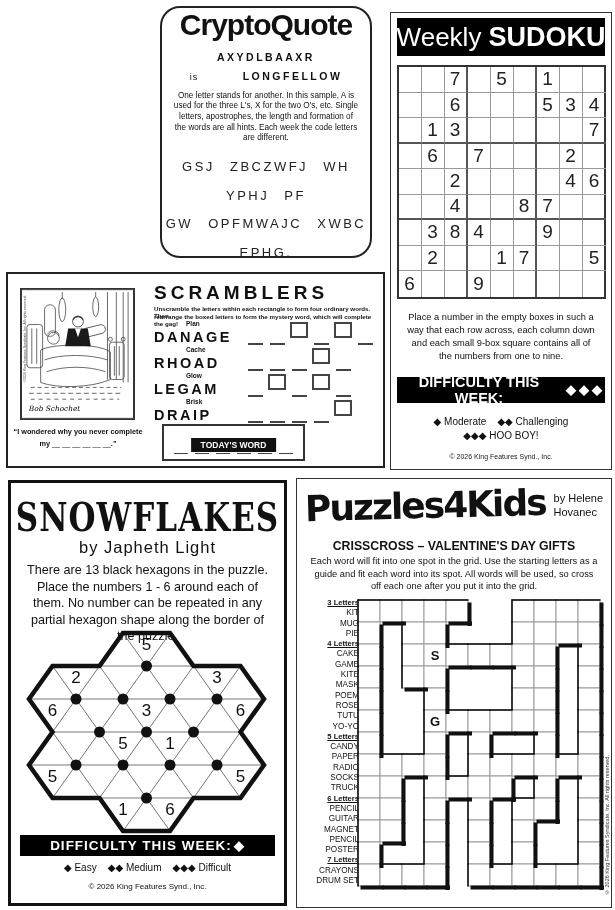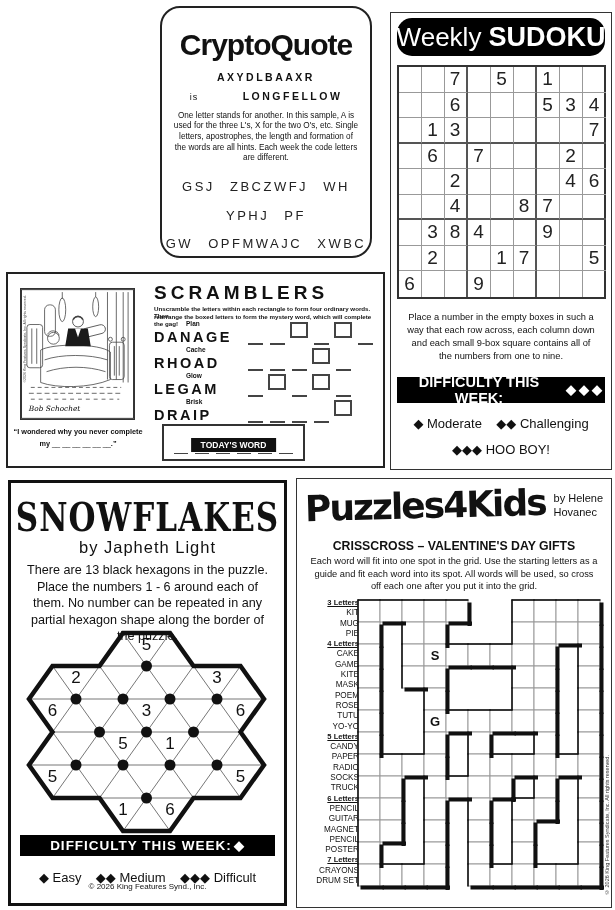--- a/index.html
+++ b/index.html
@@ -3,44 +3,44 @@
 <meta charset="utf-8">
 <style>
   * { box-sizing: border-box; margin: 0; padding: 0; }
   html,body { background:#fff; }
   .page { position:relative; width:615px; height:910px; background:#fff;
           font-family:"Liberation Sans", sans-serif; color:#111; overflow:hidden; }
   .panel { position:absolute; background:#fff; overflow:hidden; }
 
   
   #cq { left:160px; top:6px; width:212px; height:252px; border:2px solid #222; border-radius:20px; text-align:center; }
-  #cq h1 { font-size:30px; font-weight:bold; letter-spacing:-1px; margin-top:20px; }
+  #cq h1 { font-size:30px; font-weight:bold; letter-spacing:-1px; margin-top:0; }
   .cq-sample { margin-top:8px; line-height:1.35; }
   .cq-code { font-size:10.5px; font-weight:bold; letter-spacing:2.5px; }
   .cq-is { font-size:9px; letter-spacing:1px; }
   .cq-ans { font-size:10.5px; font-weight:bold; letter-spacing:2.5px;padding-left:40px; }
   .cq-instr { font-size:8.2px; line-height:1.3; margin:5px 11px 0; }
   #cq-lines { margin-top:9px; }
   .cipher-line { font-size:13px; letter-spacing:2.5px; word-spacing:9px; line-height:28.5px; color:#222; }
 
   
   #sud { left:390px; top:12px; width:222px; height:458px; border:1.5px solid #333; text-align:center; }
-  .sud-bar { margin:5px 6px 0; background:#000; color:#fff; height:38px; display:flex; align-items:center; justify-content:center;border-radius:15px; }
+  .sud-bar { margin:5px 6px 0; background:#000; color:#fff; height:38px; display:flex; align-items:center; justify-content:center; }
   .sud-bar .t1 { font-size:26px; margin-right:7px; }
   .sud-bar .t2 { font-size:27px; font-weight:bold; }
   #sud-grid { display:grid; grid-template-columns:repeat(9,23px); grid-auto-rows:25.5px; border:2px solid #333; width:209px; margin:9px auto 0; }
   .sud-cell { border-right:1px solid #999; border-bottom:1px solid #999; display:flex; align-items:center; justify-content:center; font-size:19px; color:#222; }
   .sud-cell.v3 { border-right:2px solid #555; }
   .sud-cell.h3 { border-bottom:2px solid #555; }
   .sud-cell.lc { border-right:none; }
   .sud-cell.lr { border-bottom:none; }
   .sud-instr { font-size:9.3px; line-height:1.4; margin:12px 14px 0; }
   .sud-diff { margin:14px 6px 0; background:#000; color:#fff; height:26px; display:flex; align-items:center; justify-content:center; font-weight:bold; font-size:14.5px; }
   .sud-diff .dia { margin-left:5px; letter-spacing:3px; font-size:13px; }
-  .legend { font-size:13px; white-space:pre; line-height:1.45;margin-top:8px; }
+  .legend { font-size:10px; white-space:pre; line-height:1.45; }
   #sud .legend-wrap { margin-top:12px; }
   .sud-copy { font-size:7px; margin-top:9px; color:#222; }
 
   
   #scr { left:6px; top:272px; width:379px; height:196px; border:2px solid #222; }
   #scr-cartoon { position:absolute; left:12px; top:14px; width:115px; height:132px; border:1px solid #333; }
   #scr-caption { position:absolute; left:4px; top:152px; width:132px; text-align:center; font-size:7.3px; font-weight:bold; line-height:1.7; }
   #scr-title { position:absolute; left:146px; top:8px; font-size:19px; font-weight:bold; letter-spacing:4px; }
   .scr-instr { position:absolute; left:146px; width:228px; font-size:6.2px; font-weight:bold; }
   #scr-i1 { top:31px; } #scr-i2 { top:39px; }

